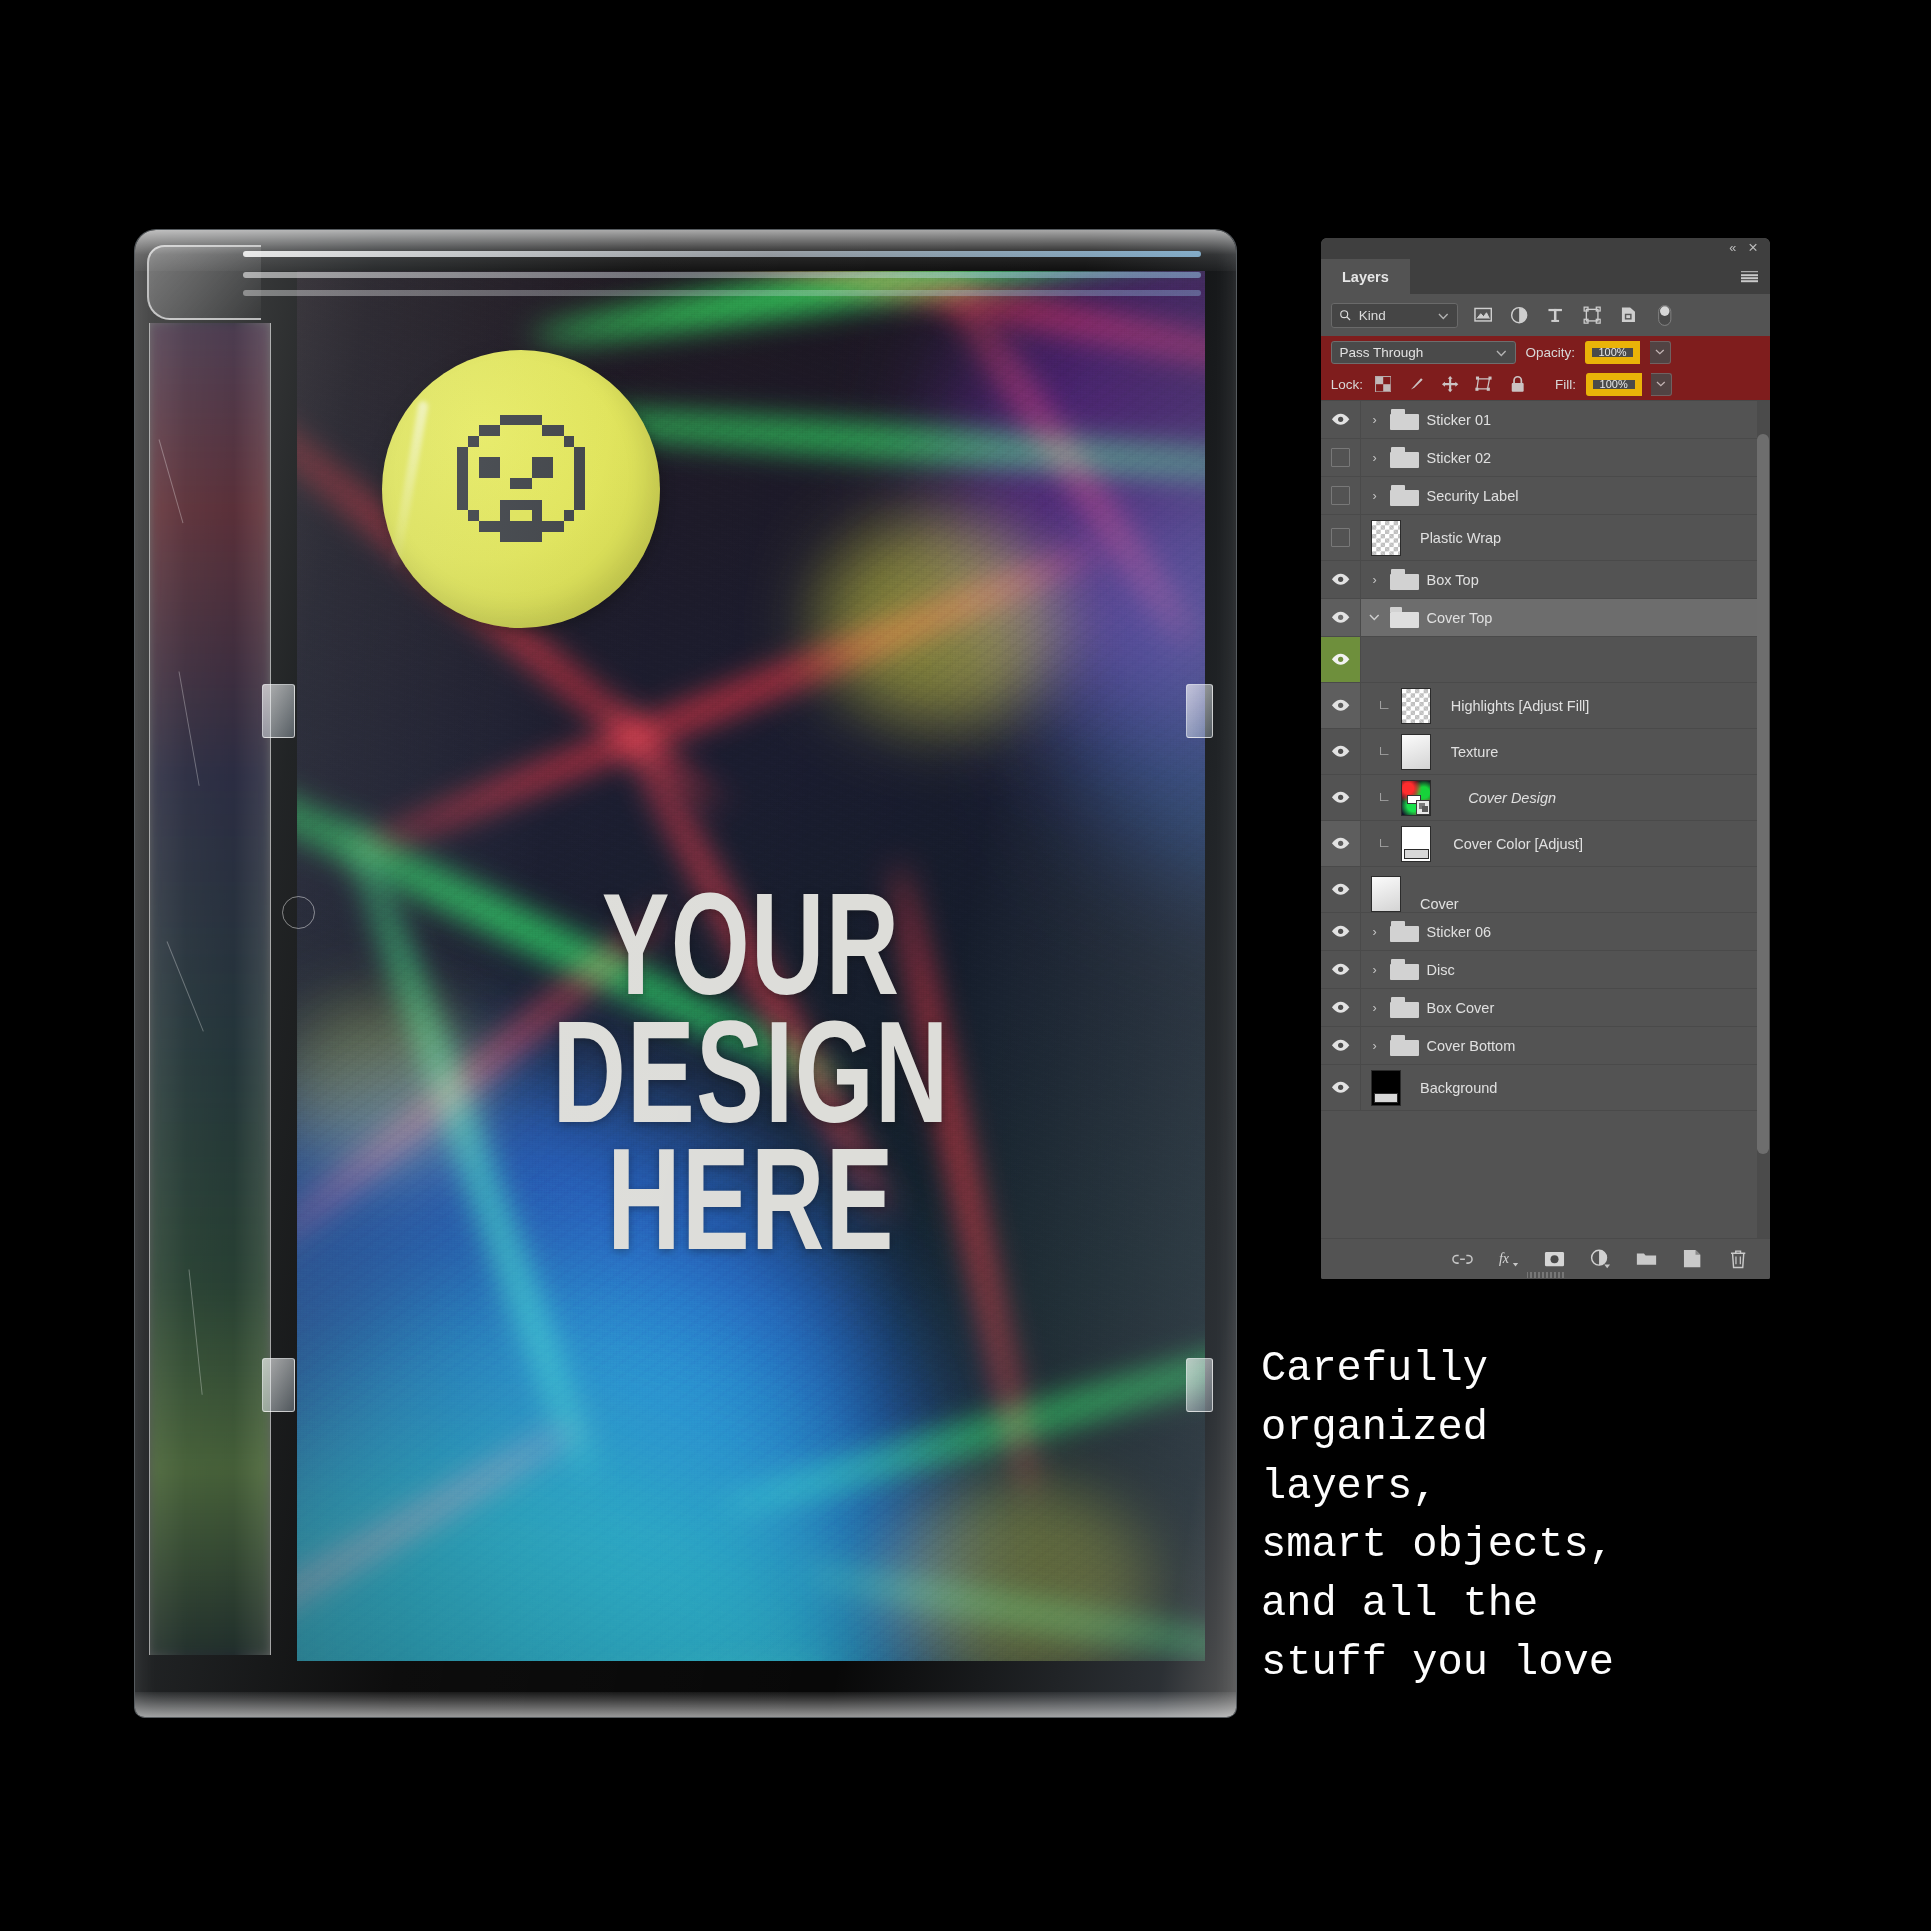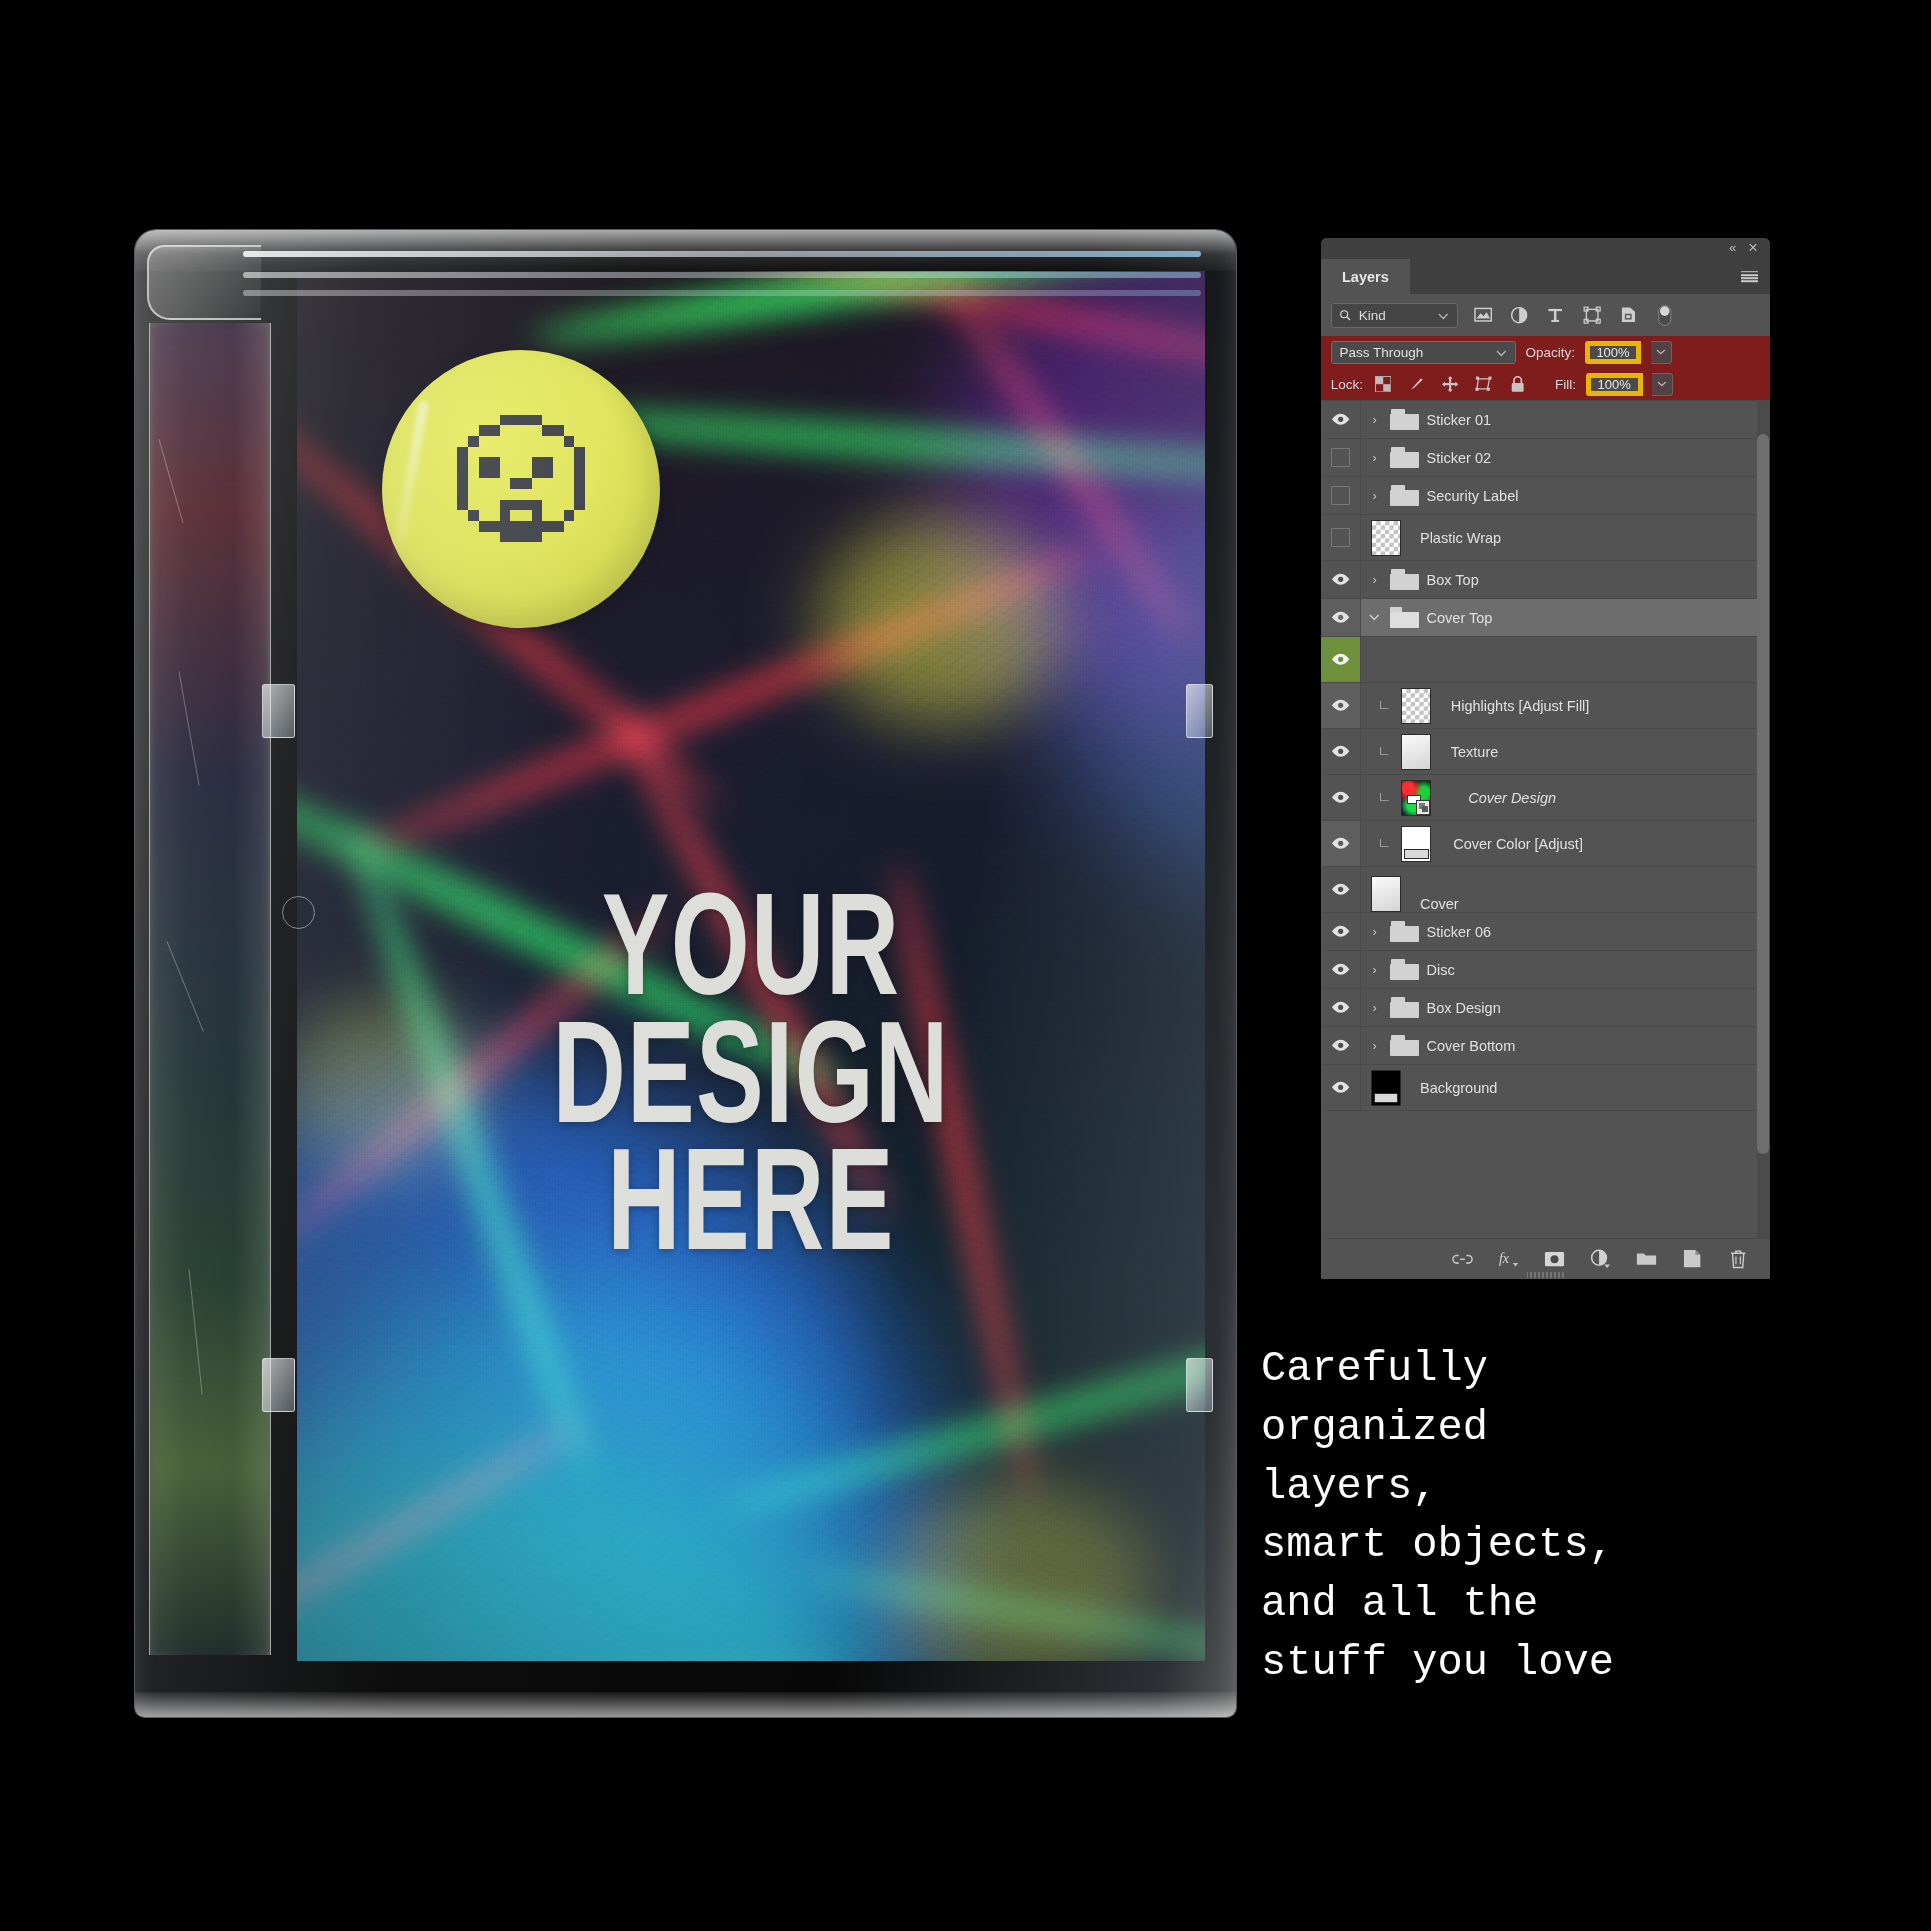--- a/index.html
+++ b/index.html
@@ -209,22 +209,22 @@
   }
   .blend-select {
     width: 185px; height: 23px; padding: 0 7.7px;
     background:#4a4a4a; border:1px solid #6e6e6e; border-radius:2.9px;
     display:flex; align-items:center; color:#e2e2e2; font-size:13.5px;
   }
   .blend-select .chev { margin-left:auto; opacity:.8; }
   .lbl { font-size:13.5px; color:#d8d8d8; }
   .numbox {
     height:23px; min-width:54px; padding:0 6.8px; background:#4a4a4a;
-    border:5px solid #eab308; border-radius:2.9px 0 0 2.9px;
-    display:flex; align-items:center; justify-content:center; font-size:13px; color:#e8e8e8;
+    border:7px solid #eab308; border-radius:2.9px 0 0 2.9px;
+    display:flex; align-items:center; justify-content:center; font-size:11px; color:#e8e8e8;
   }
   .numchev {
     height:23px; width:21px; background:#4a4a4a; border:1px solid #6e6e6e; border-left:none;
     border-radius:0 2.9px 2.9px 0; display:flex; align-items:center; justify-content:center; opacity:.85;
   }
   .lock-icons { display:flex; align-items:center; gap:12.6px; }
   .lkico { width:21px; height:21px; display:flex; align-items:center; justify-content:center; opacity:.92; }
 
   
   .layer-list {
@@ -801,21 +801,21 @@
               <path d="M10 0.8 C15 0.8 19 6.5 19 6.5 C19 6.5 15 12.2 10 12.2 C5 12.2 1 6.5 1 6.5 C1 6.5 5 0.8 10 0.8 Z" fill="#e2e2e2"></path>
               <circle cx="10" cy="6.5" r="2.7" fill="#4d4d4d"></circle>
             </svg>
         </div>
         <div class="body-cell">
           <span class="twisty">›</span>
           <span class="folder">
               <b></b>
               <i></i>
             </span>
-          <span class="lname">Box Design</span>
+          <span class="lname">Box Cover</span>
         </div>
       </div>
 
       <div class="layer-row">
         <div class="eye-cell">
           <svg width="19.3" height="12.6" viewBox="0 0 20 13">
               <path d="M10 0.8 C15 0.8 19 6.5 19 6.5 C19 6.5 15 12.2 10 12.2 C5 12.2 1 6.5 1 6.5 C1 6.5 5 0.8 10 0.8 Z" fill="#e2e2e2"></path>
               <circle cx="10" cy="6.5" r="2.7" fill="#4d4d4d"></circle>
             </svg>
         </div>

